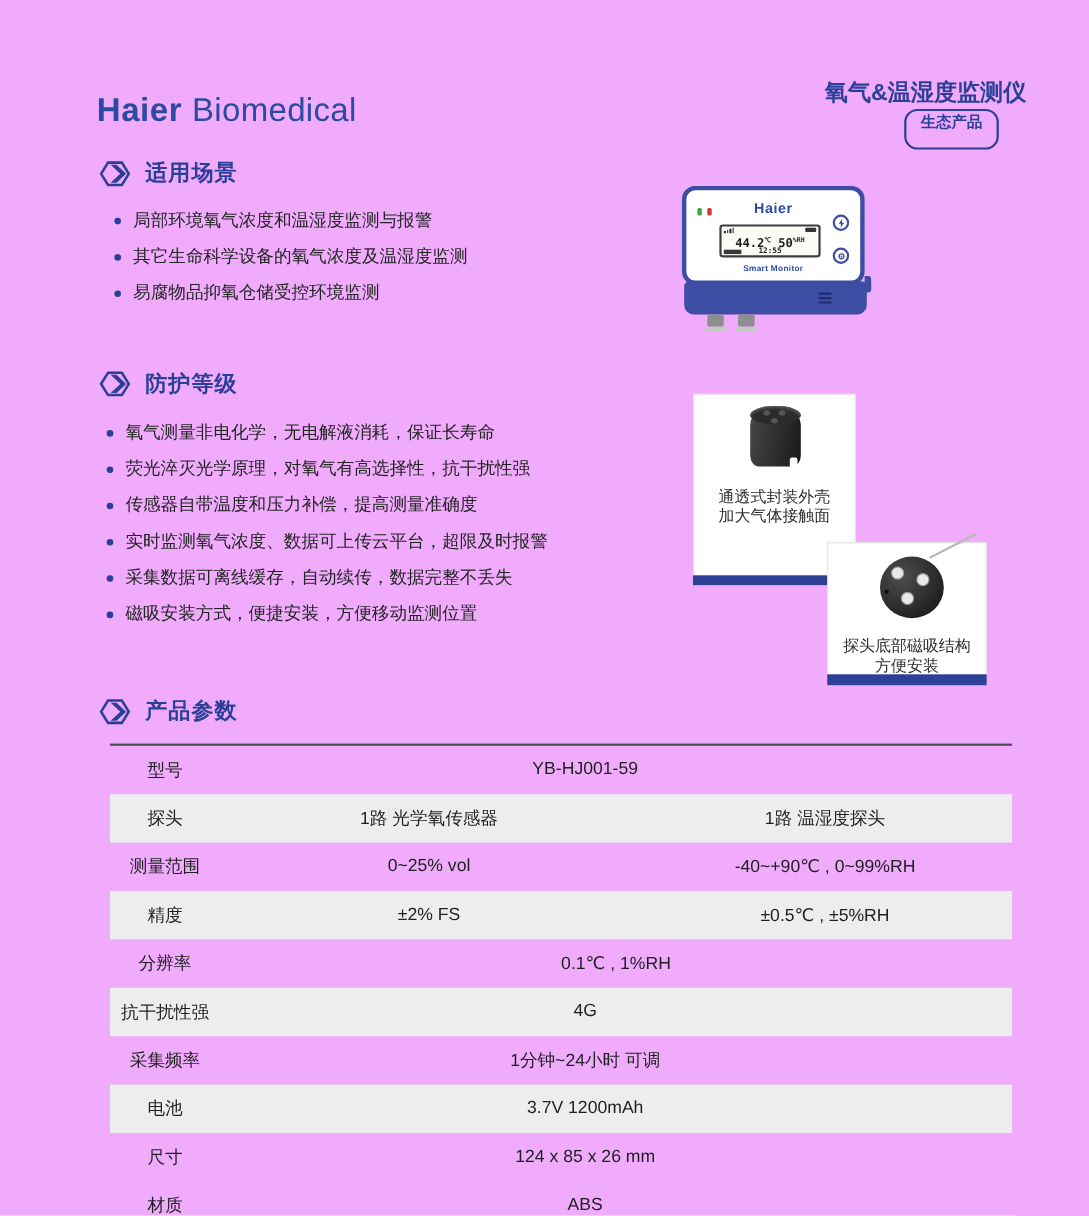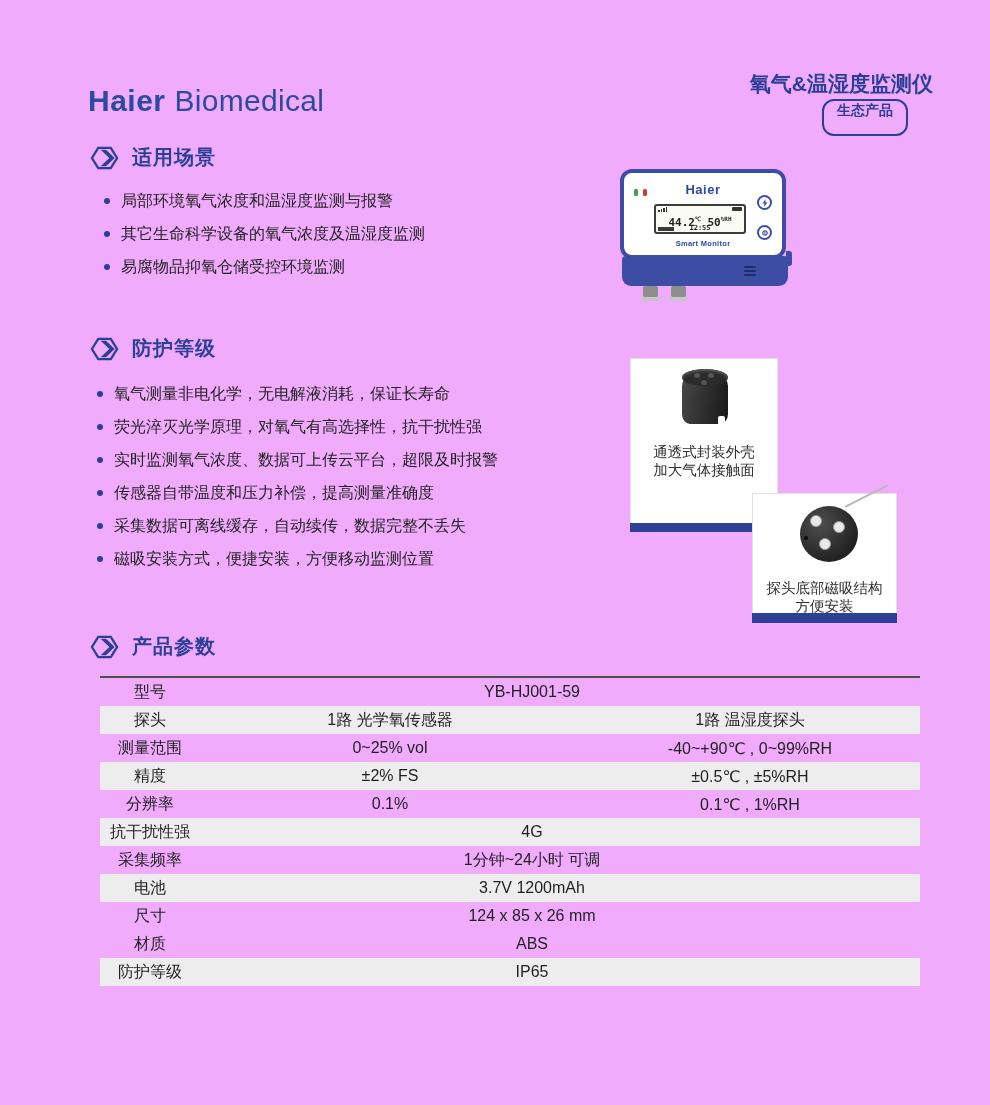--- a/index.html
+++ b/index.html
@@ -77,21 +77,21 @@
 
   .disc { position:absolute; left:47px; top:12px; width:58px; height:56px; border-radius:50%;
     background:radial-gradient(circle at 35% 32%,#4e4e4e,#222 72%); }
   .magnet { position:absolute; width:12px; height:12px; border-radius:50%; background:#e9e9e9; border:1px solid #9a9a9a; }
   .m1{left:10px;top:9px;} .m2{left:33px;top:15px;} .m3{left:19px;top:32px;}
   .disc-dot { position:absolute; left:4px; top:30px; width:4px; height:4px; border-radius:50%; background:#0c0c0c; }
   .wire { position:absolute; left:92px; top:12px; width:48px; height:1.5px; background:#b8b8b8; transform:rotate(-27deg); transform-origin:left center; }
 
   
   .spec-table { position:absolute; left:100px; top:676px; width:820px; border-top:2px solid #4d4d4d; }
-  .trow { display:flex; height:28px; align-items:center; font-size:16px; color:#1f1f1f;justify-content:flex-end; }
+  .trow { display:flex; height:44px; align-items:center; font-size:16px; color:#1f1f1f;justify-content:flex-end; }
   .trow.alt { background:#ededed; }
   .tlabel { width:100px; text-align:center; flex:none; }
   .tval { text-align:center; }
   .tval.sp { flex:1; padding-right:56px; }
   .tval.c1 { width:380px; flex:none; }
   .tval.c2 { flex:1; }
 </style>
 </head>
 <body>
 
@@ -179,25 +179,25 @@
     <div class="bullet-item">
         <span class="dot"></span>
         <span class="bullet-text">氧气测量非电化学，无电解液消耗，保证长寿命</span>
       </div>
     <div class="bullet-item">
         <span class="dot"></span>
         <span class="bullet-text">荧光淬灭光学原理，对氧气有高选择性，抗干扰性强</span>
       </div>
     <div class="bullet-item">
         <span class="dot"></span>
+        <span class="bullet-text">传感器自带温度和压力补偿，提高测量准确度</span>
+      </div>
+    <div class="bullet-item">
+        <span class="dot"></span>
         <span class="bullet-text">实时监测氧气浓度、数据可上传云平台，超限及时报警</span>
-      </div>
-    <div class="bullet-item">
-        <span class="dot"></span>
-        <span class="bullet-text">传感器自带温度和压力补偿，提高测量准确度</span>
       </div>
     <div class="bullet-item">
         <span class="dot"></span>
         <span class="bullet-text">采集数据可离线缓存，自动续传，数据完整不丢失</span>
       </div>
     <div class="bullet-item">
         <span class="dot"></span>
         <span class="bullet-text">磁吸安装方式，便捷安装，方便移动监测位置</span>
       </div>
   </div>
@@ -255,21 +255,20 @@
       <div class="tval c1">0~25% vol</div>
       <div class="tval c2">-40~+90℃ , 0~99%RH</div>
     </div>
     <div class="trow alt">
       <div class="tlabel">精度</div>
       <div class="tval c1">±2% FS</div>
       <div class="tval c2">±0.5℃ , ±5%RH</div>
     </div>
     <div class="trow">
       <div class="tlabel">分辨率</div>
-      <div class="tval c1">0.1%</div>
       <div class="tval c2">0.1℃ , 1%RH</div>
     </div>
     <div class="trow alt">
       <div class="tlabel">抗干扰性强</div>
       <div class="tval sp">4G</div>
     </div>
     <div class="trow">
       <div class="tlabel">采集频率</div>
       <div class="tval sp">1分钟~24小时 可调</div>
     </div>

